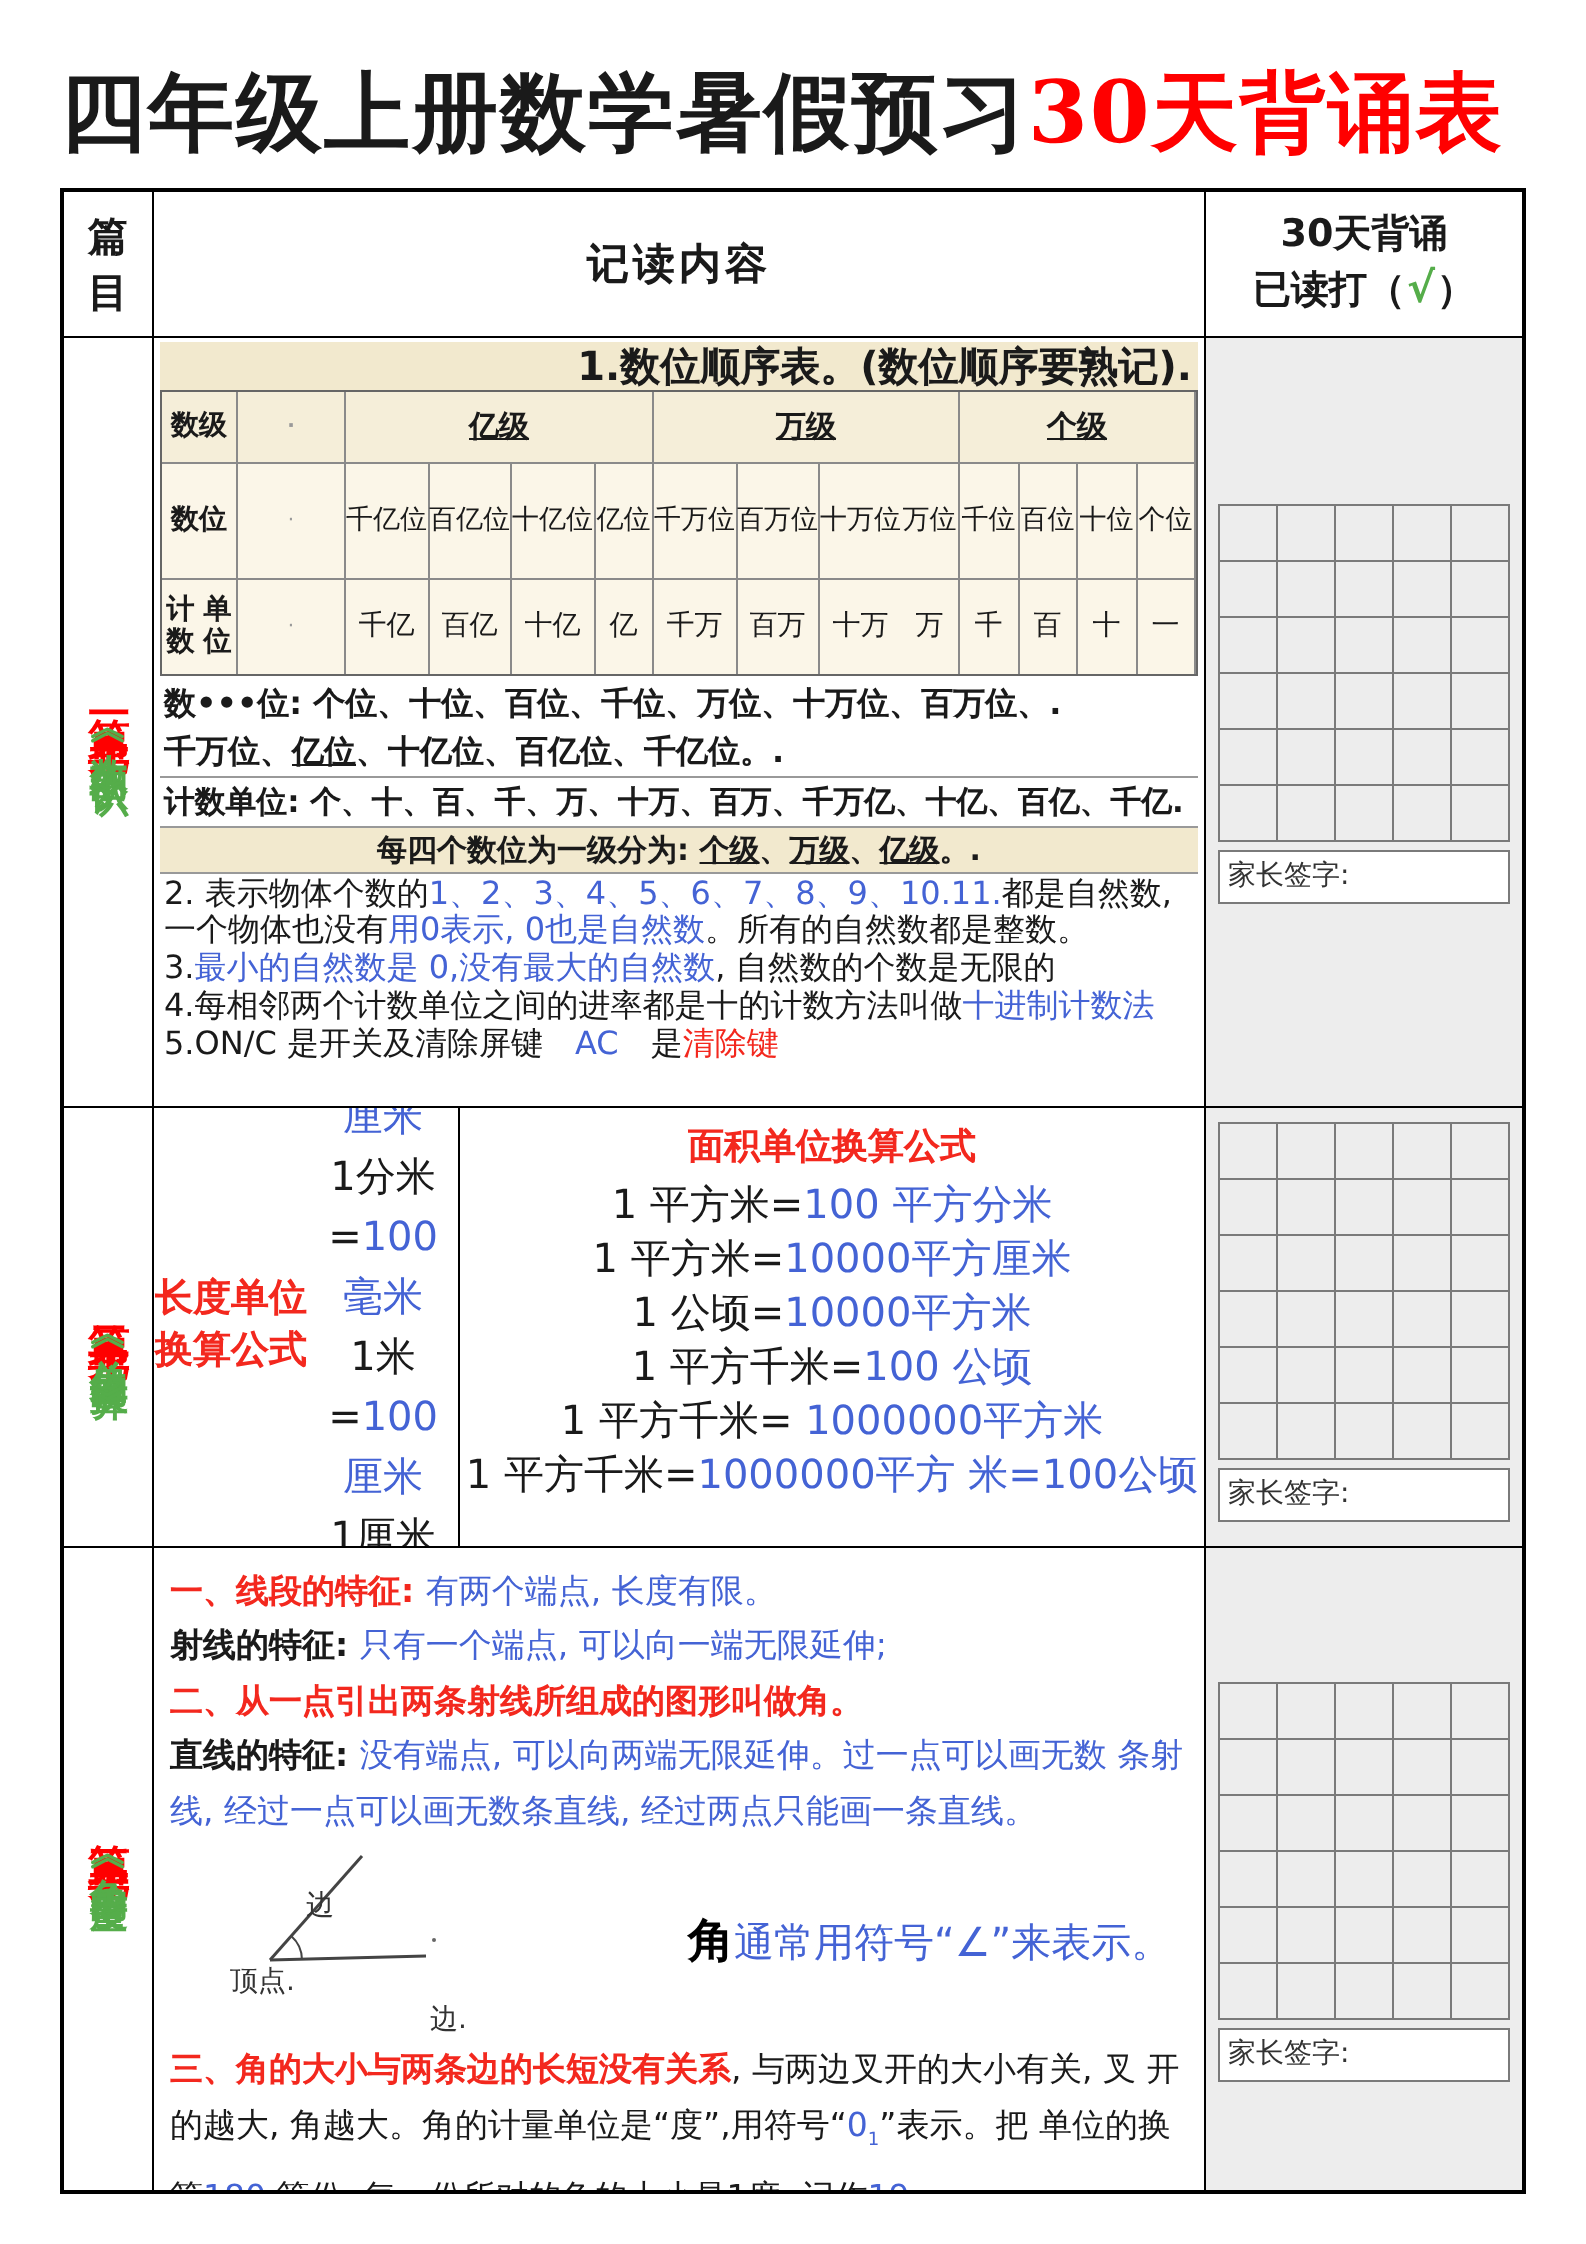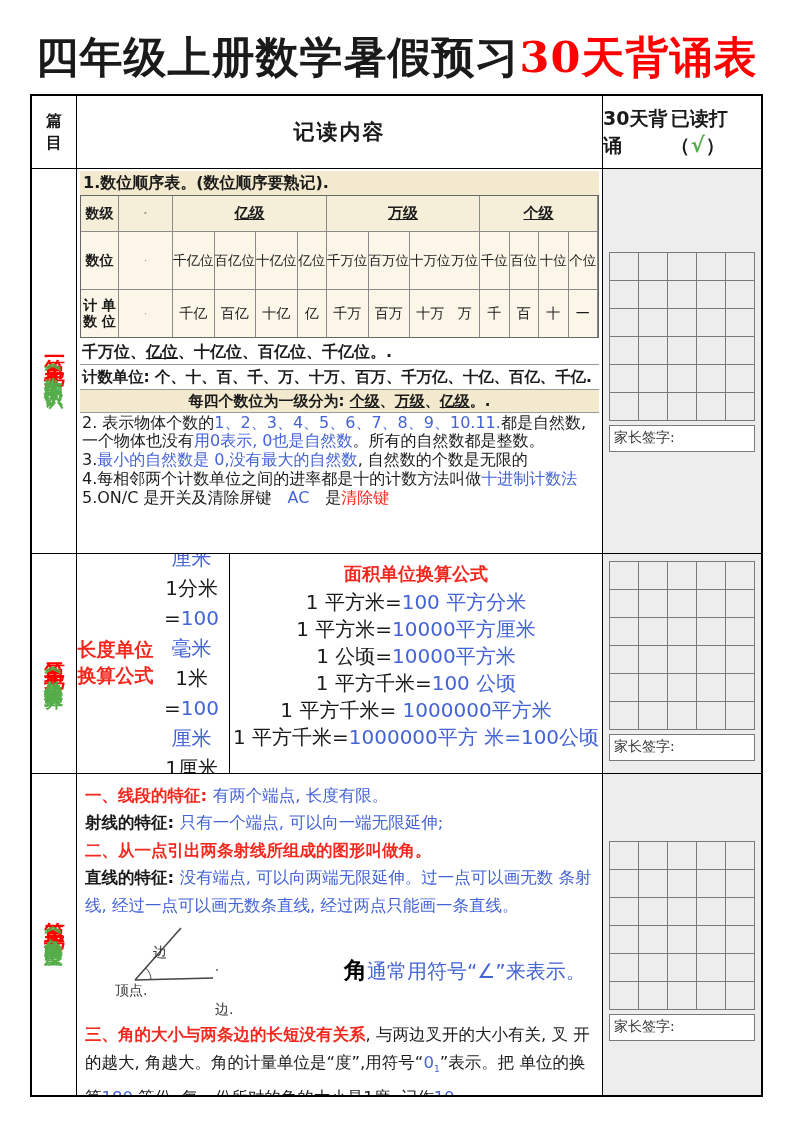--- a/index.html
+++ b/index.html
@@ -5,37 +5,37 @@
   :root{
     --blue:#4463d5; --red:#f3281e; --title-red:#ff0000; --green:#55ad4a;
     --beige:#f2e9ce; --cream:#fbf6e8; --panel:#ededed; --ink:#1a1a1a;
     --grid-line:#7a7a7a; --tbl-line:#8a8a8a;
   }
   *{box-sizing:border-box;}
   html,body{margin:0;padding:0;background:#fff;}
   body{font-family:"DejaVu Sans",sans-serif;color:var(--ink);}
   .sheet{position:relative;width:793px;height:1122px;background:#fff;padding:30px 30px 0;overflow:hidden;}
 
-  .title{margin:0 0 8px;text-align:center;font-family:"DejaVu Serif",serif;
+  .title{margin:0 0 8px;text-align:left;font-family:"DejaVu Serif",serif;
          font-size:43px;font-weight:900;line-height:1.3;letter-spacing:1px;white-space:nowrap;}
   .title .red{color:var(--title-red);}
 
   .main-table{width:733px;border:2px solid #000;display:grid;
               grid-template-columns:45px 1fr 158px;
               grid-template-rows:73px 385px 220px 321px;}
   .cell{border-right:1.5px solid #000;border-bottom:1.5px solid #000;overflow:hidden;}
   .cell.last-col{border-right:none;}
   .cell.last-row{border-bottom:none;}
 
   
   .hdr{display:flex;align-items:center;justify-content:center;font-weight:bold;}
-  .hdr-cat{font-size:16px;line-height:1.4;}
+  .hdr-cat{font-size:20px;line-height:1.4;}
   .hdr-cat span{display:inline-block;width:1.25em;word-break:break-all;text-align:center;}
   .hdr-content{font-size:21px;letter-spacing:2px;}
-  .hdr-check{flex-direction:row;font-size:19px;line-height:27px;}
+  .hdr-check{flex-direction:column;font-size:19px;line-height:27px;}
   .check{color:var(--green);font-size:21px;font-weight:bold;padding:0 1px;}
 
   
   .side{writing-mode:vertical-rl;display:flex;align-items:center;justify-content:center;
         text-align:center;letter-spacing:3px;line-height:1;background:#fff;}
   .u-red{color:var(--title-red);font-weight:bold;font-size:21px;}
   .u-green{color:var(--green);font-weight:bold;font-size:19px;margin-top:4px;}
 
   
   .checkcol{background:var(--panel);}
@@ -43,21 +43,21 @@
   .checkcol.gap-b{padding-top:7px;}
   .checkcol.gap-c{padding-top:67px;}
   .check-grid{width:146px;margin:0 auto;display:grid;grid-template-columns:repeat(5,1fr);
               border-top:1px solid var(--grid-line);border-left:1px solid var(--grid-line);}
   .cg-cell{height:28px;border-right:1px solid var(--grid-line);border-bottom:1px solid var(--grid-line);}
   .sign-box{width:146px;margin:4px auto 0;border:1px solid var(--grid-line);background:#fff;
             font-size:14px;color:#333;padding:3px 4px 4px;}
 
   
   .u1{background:#fff;padding:2px 3px 0;}
-  .title-band{background:var(--beige);font-weight:bold;font-size:16px;line-height:24px;padding:0 3px;}
+  .title-band{background:var(--beige);font-weight:bold;font-size:20px;line-height:24px;padding:0 3px;text-align:right;}
   .pos-table{display:grid;grid-template-columns:38px 54px repeat(12,1fr);
              border:1px solid #666;background:var(--cream);margin-bottom:2px;}
   .pt-cell{border-right:1px solid var(--tbl-line);border-bottom:1px solid var(--tbl-line);
            display:flex;align-items:center;justify-content:center;text-align:center;padding:1px 0;}
   .pt-cell.no-r{border-right:none;}
   .pt-cell.no-b{border-bottom:none;}
   .pt-r1{height:36px;background:#f5eed9;font-size:15px;font-weight:bold;}
   .pt-r2{height:58px;font-size:13.5px;line-height:1.12;}
   .pt-r3{height:47px;font-size:14px;line-height:1.12;}
   .pt-lbl{font-weight:bold;font-size:14px;line-height:1.15;}
@@ -262,20 +262,21 @@
           <div class="pt-cell pt-r3 no-b">
             <span>百</span>
           </div>
           <div class="pt-cell pt-r3 no-b">
             <span>十</span>
           </div>
           <div class="pt-cell pt-r3 no-b">
             <span>一</span>
           </div>
         </div>
+      <div class="rl"><span class="c-k">数•••位: 个位、十位、百位、千位、万位、十万位、百万位、.</span></div>
       <div class="rl"><span class="c-k">千万位、</span><span class="c-k sg-u">亿位</span><span class="c-k">、十亿位、百亿位、千亿位。.</span></div>
       <div class="rl rl-count"><span class="c-k">计数单位: 个、十、百、千、万、十万、百万、千万亿、十亿、百亿、千亿.</span></div>
       <div class="rl rl-band"><span class="c-k">每四个数位为一级分为: </span><span class="c-k sg-u">个级</span><span class="c-k">、</span><span class="c-k sg-u">万级</span><span class="c-k">、</span><span class="c-k sg-u">亿级</span><span class="c-k">。.</span></div>
       <div class="para"><span class="c-k">2. 表示物体个数的</span><span class="c-b">1、2、3、4、5、6、7、8、9、10.11.</span><span class="c-k">都是自然数, 一个物体也没有</span><span class="c-b">用0表示, 0也是自然数</span><span class="c-k">。所有的自然数都是整数。</span></div>
       <div class="para"><span class="c-k">3.</span><span class="c-b">最小的自然数是 0,没有最大的自然数</span><span class="c-k">, 自然数的个数是无限的</span></div>
       <div class="para"><span class="c-k">4.每相邻两个计数单位之间的进率都是十的计数方法叫做</span><span class="c-b">十进制计数法</span></div>
       <div class="para"><span class="c-k">5.ON/C 是开关及清除屏键　</span><span class="c-b">AC</span><span class="c-k">　是</span><span class="c-r">清除键</span></div>
     </div>
     <div class="cell checkcol gap-a last-col">
       <div class="check-grid">

